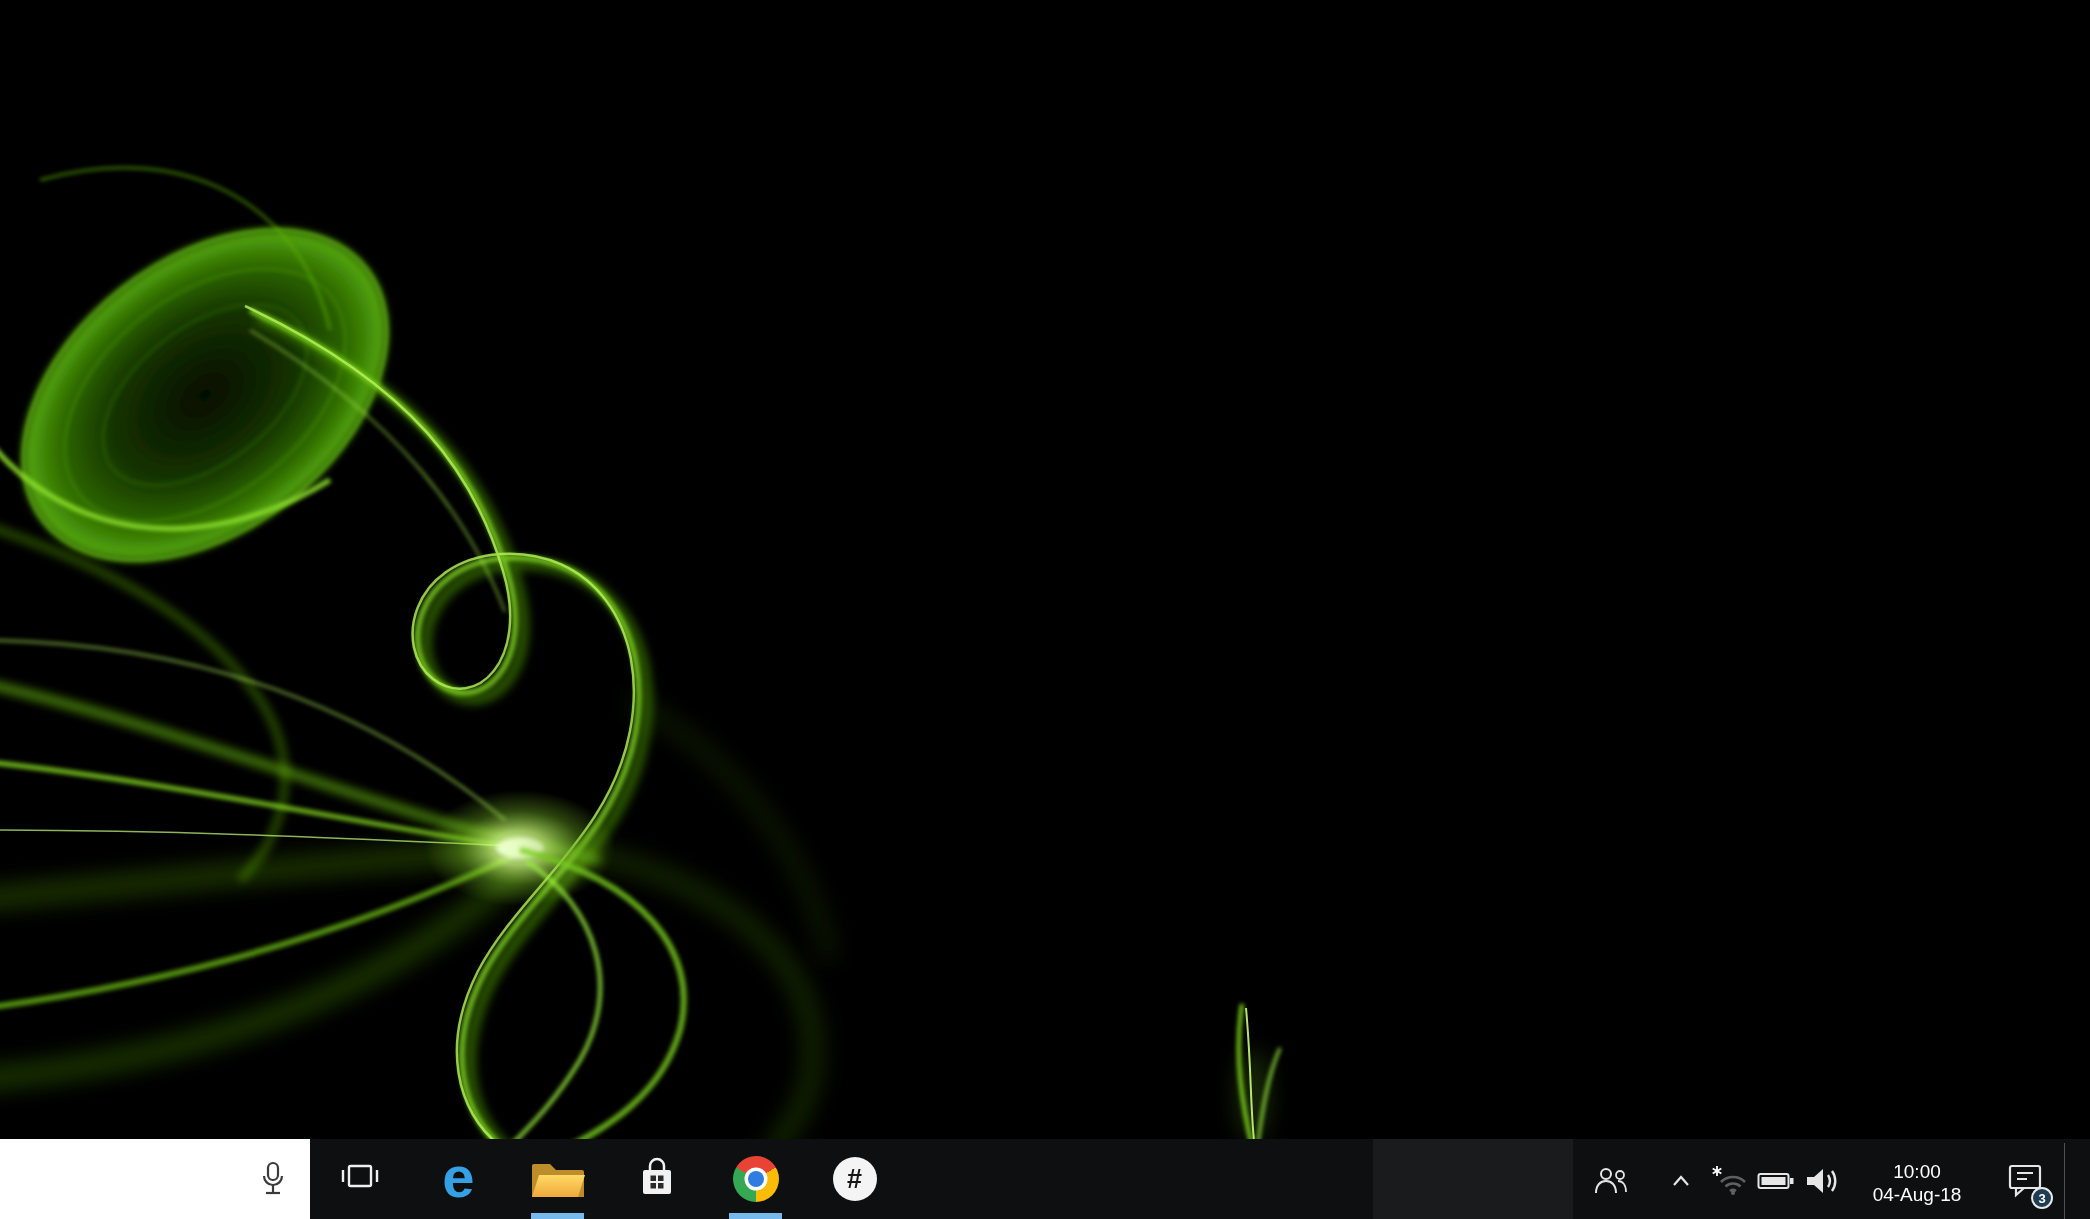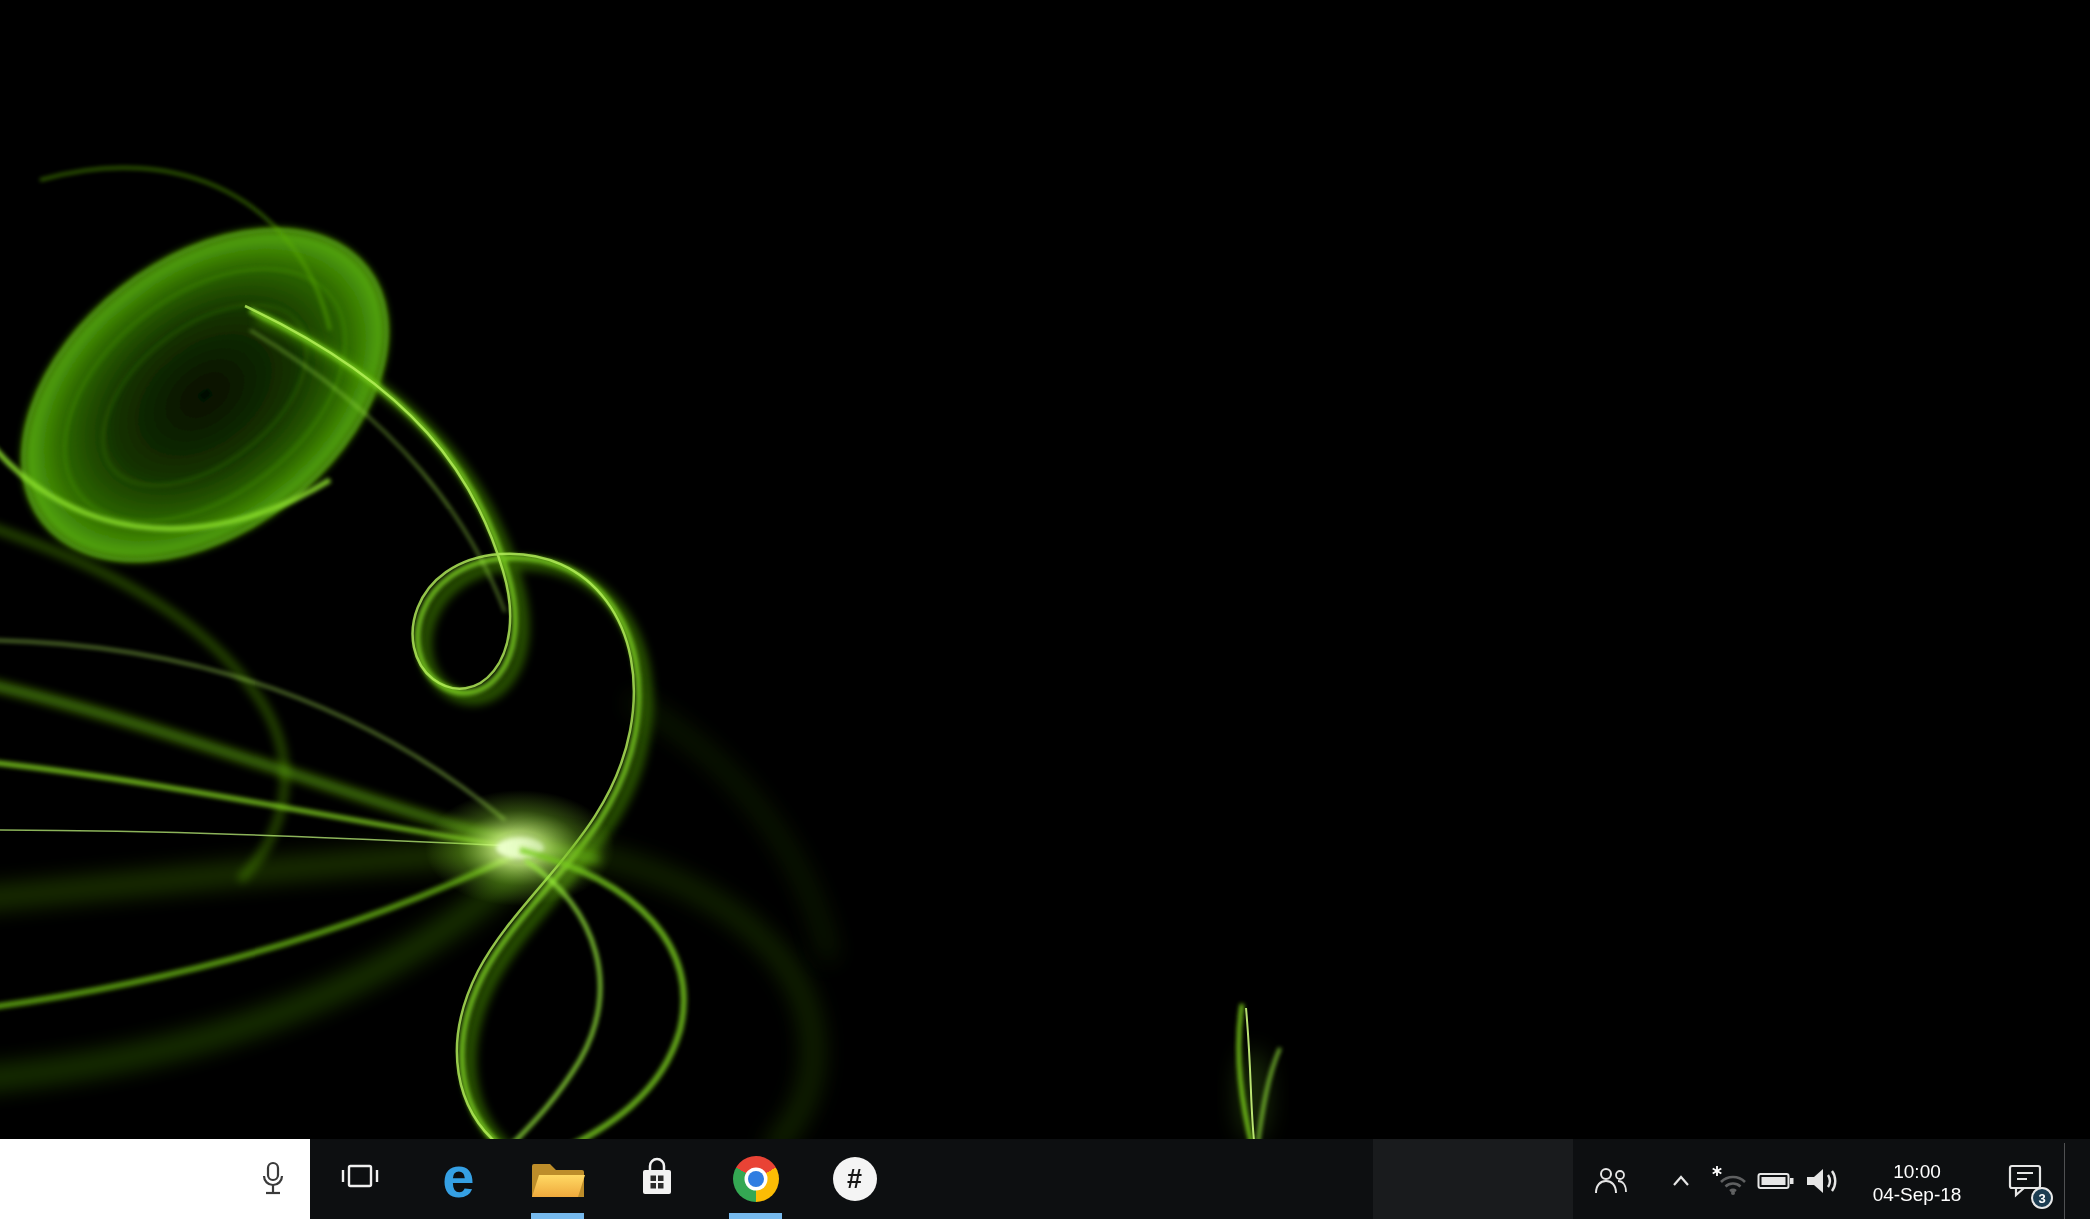--- a/index.html
+++ b/index.html
@@ -277,21 +277,21 @@
         <svg width="40" height="32" viewBox="0 0 40 32">
           <path d="M3 12 h7 l9 -8 v24 l-9 -8 H3 z" fill="#e6e6e6"></path>
           <path d="M24 10 a11 11 0 0 1 0 12" fill="none" stroke="#e6e6e6" stroke-width="2.4"></path>
           <path d="M28 6 a17 17 0 0 1 0 20" fill="none" stroke="#e6e6e6" stroke-width="2.4"></path>
         </svg>
       </span>
     </div>
 
     <div class="tray-cell c-clock">
       <div class="clock-time">10:00</div>
-      <div class="clock-date">04-Sep-18</div>
+      <div class="clock-date">04-Aug-18</div>
     </div>
 
     <div class="tray-cell c-action">
       <span>
         <svg width="44" height="44" viewBox="0 0 44 44">
           <rect x="5" y="7" width="30" height="22" rx="2" fill="none" stroke="#e6e6e6" stroke-width="2.2"></rect>
           <path d="M11 29 v7 l8 -7" fill="none" stroke="#e6e6e6" stroke-width="2.2"></path>
           <path d="M12 14 h16 M12 20 h10" fill="none" stroke="#e6e6e6" stroke-width="2"></path>
         </svg>
       </span>

